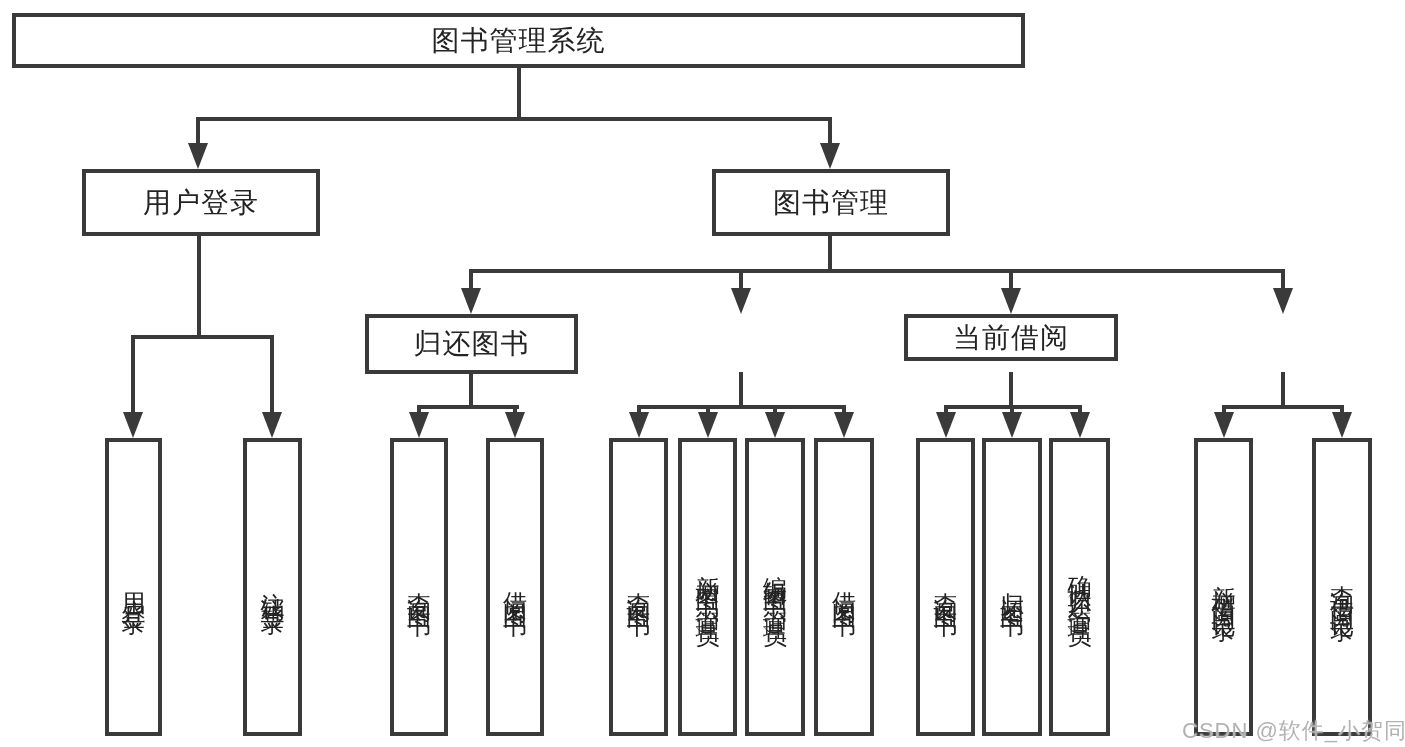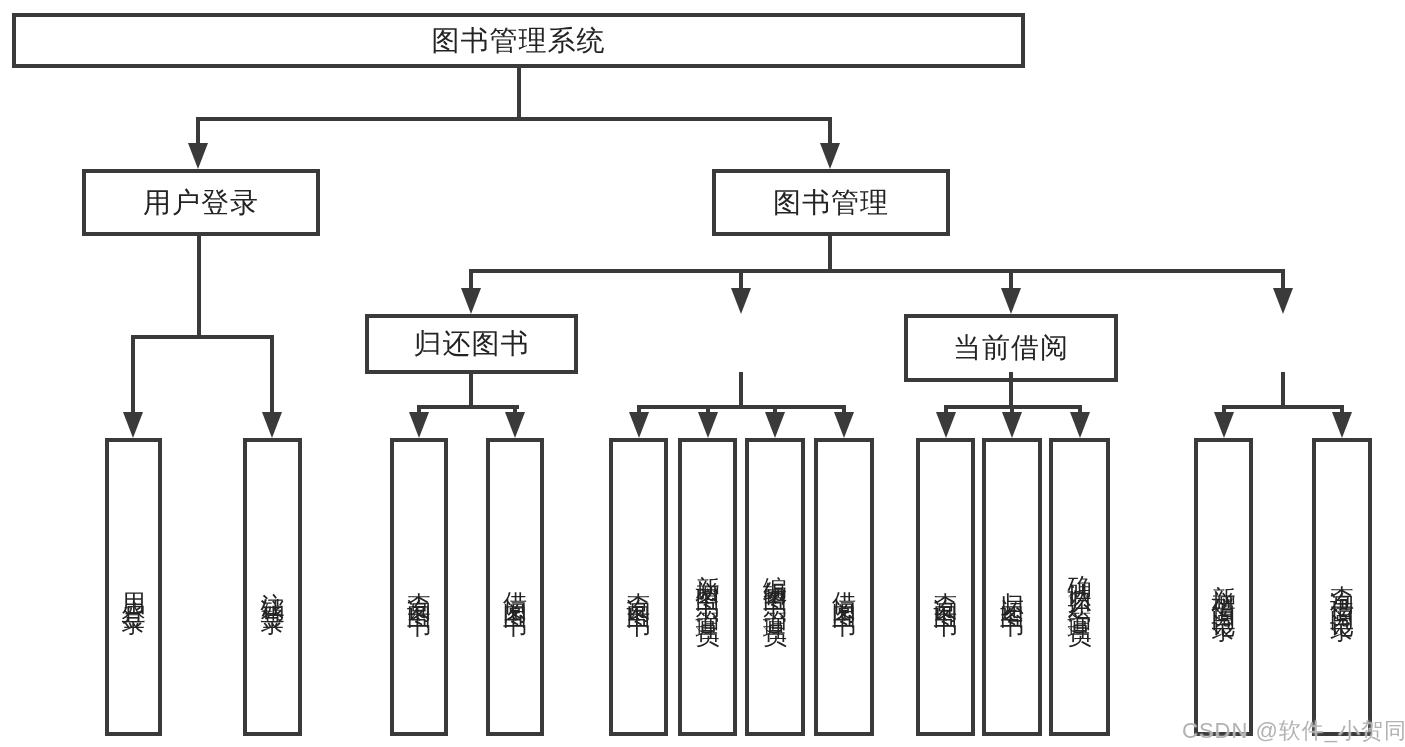--- a/index.html
+++ b/index.html
@@ -82,21 +82,21 @@
   <i class="ln" style="left:739px;top:269px;width:4px;height:22px;"></i>
   <i class="arrow" style="left:731px;top:288px;"></i>
   <i class="ln" style="left:1009px;top:269px;width:4px;height:22px;"></i>
   <i class="arrow" style="left:1001px;top:288px;"></i>
   <i class="ln" style="left:1281px;top:269px;width:4px;height:22px;"></i>
   <i class="arrow" style="left:1273px;top:288px;"></i>
 
   <div class="box hlabel" style="left:365px;top:314px;width:213px;height:60px;">
     <span>归还图书</span>
   </div>
-  <div class="box hlabel" style="left:904px;top:314px;width:214px;height:68px;">
+  <div class="box hlabel" style="left:904px;top:314px;width:214px;height:47px;">
     <span>当前借阅</span>
   </div>
 
   <i class="ln" style="left:469px;top:372px;width:4px;height:37px;"></i>
   <i class="ln" style="left:417px;top:405px;width:102px;height:4px;"></i>
   <i class="ln" style="left:417px;top:405px;width:4px;height:12px;"></i>
   <i class="arrow" style="left:409px;top:412px;"></i>
   <i class="ln" style="left:513px;top:405px;width:4px;height:12px;"></i>
   <i class="arrow" style="left:505px;top:412px;"></i>
 

